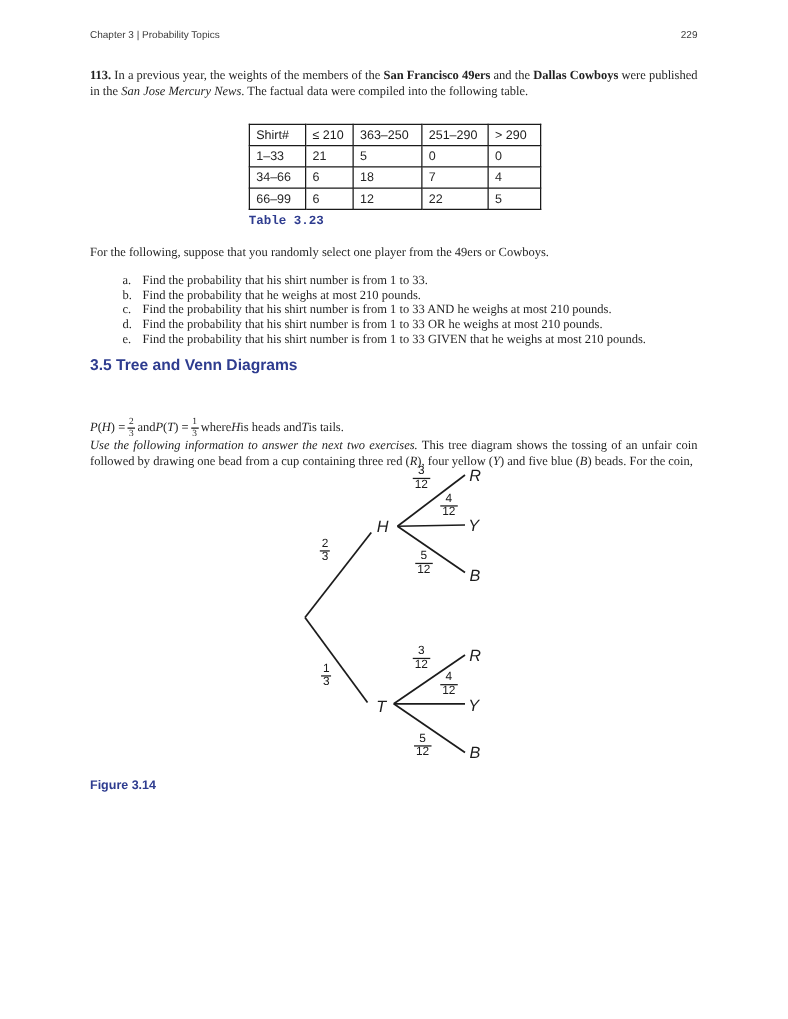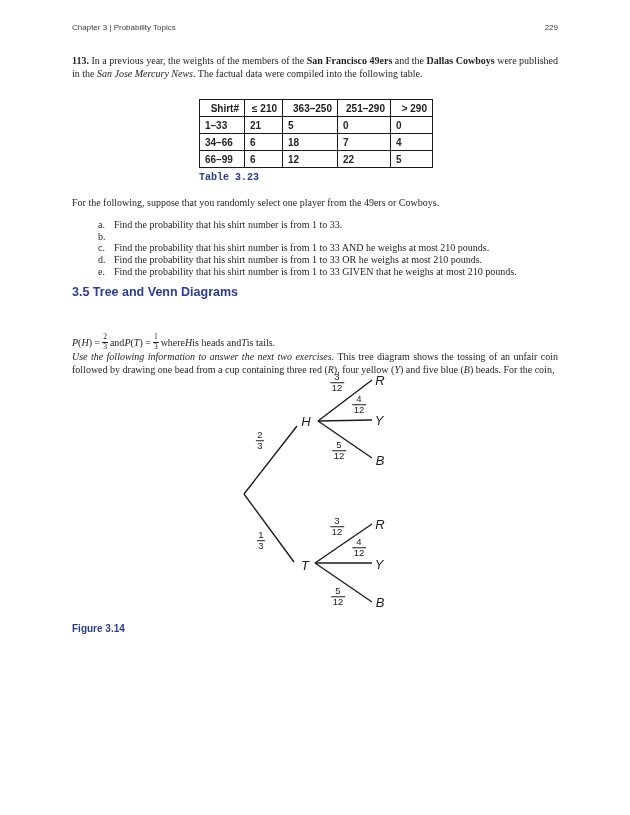--- a/index.html
+++ b/index.html
@@ -9,22 +9,22 @@
 
   #page-header{top:23px;left:72px;width:486px;display:flex;justify-content:space-between;
     font-family:"Liberation Sans",sans-serif;font-size:8px;color:#3c3c3c;}
 
   #p113{top:54px;left:72px;width:486px;font-size:10px;line-height:13.2px;text-align:justify;font-family:Liberation Serif, serif;}
 
   #tbl-wrap{top:99px;left:199px;}
   table{border-collapse:collapse;table-layout:fixed;width:233px;
     font-family:"Liberation Sans",sans-serif;font-size:10px;color:#262626;}
   th,td{border:1px solid #1a1a1a;padding:2px 5px;height:12px;text-align:left;
-    font-weight:bold;overflow:hidden;white-space:nowrap;}
-  th{font-weight:bold;color:#1a1a1a;text-align:right;}
+    font-weight:normal;overflow:hidden;white-space:nowrap;}
+  th{font-weight:normal;color:#1a1a1a;}
 
   #tbl-caption{top:172px;left:199px;font-size:10px;font-family:Liberation Mono, monospace;}
 
   #lead{top:197px;left:72px;width:486px;font-size:10px;}
 
   #qlist{top:219px;left:98px;width:460px;font-size:10px;line-height:11.7px;}
   #qlist .li{display:flex;}
   #qlist .ll{display:inline-block;width:16px;flex:0 0 16px;}
 
   #h35{top:285px;left:72px;font-size:12.5px;}
@@ -104,20 +104,21 @@
 
 <div id="lead" class="abs">For the following, suppose that you randomly select one player from the 49ers or Cowboys.</div>
 
 <div id="qlist" class="abs">
   <div class="li">
     <span class="ll">a.</span>
     <span>Find the probability that his shirt number is from 1 to 33.</span>
   </div>
   <div class="li">
     <span class="ll">b.</span>
+    <span>Find the probability that he weighs at most 210 pounds.</span>
   </div>
   <div class="li">
     <span class="ll">c.</span>
     <span>Find the probability that his shirt number is from 1 to 33 AND he weighs at most 210 pounds.</span>
   </div>
   <div class="li">
     <span class="ll">d.</span>
     <span>Find the probability that his shirt number is from 1 to 33 OR he weighs at most 210 pounds.</span>
   </div>
   <div class="li">

